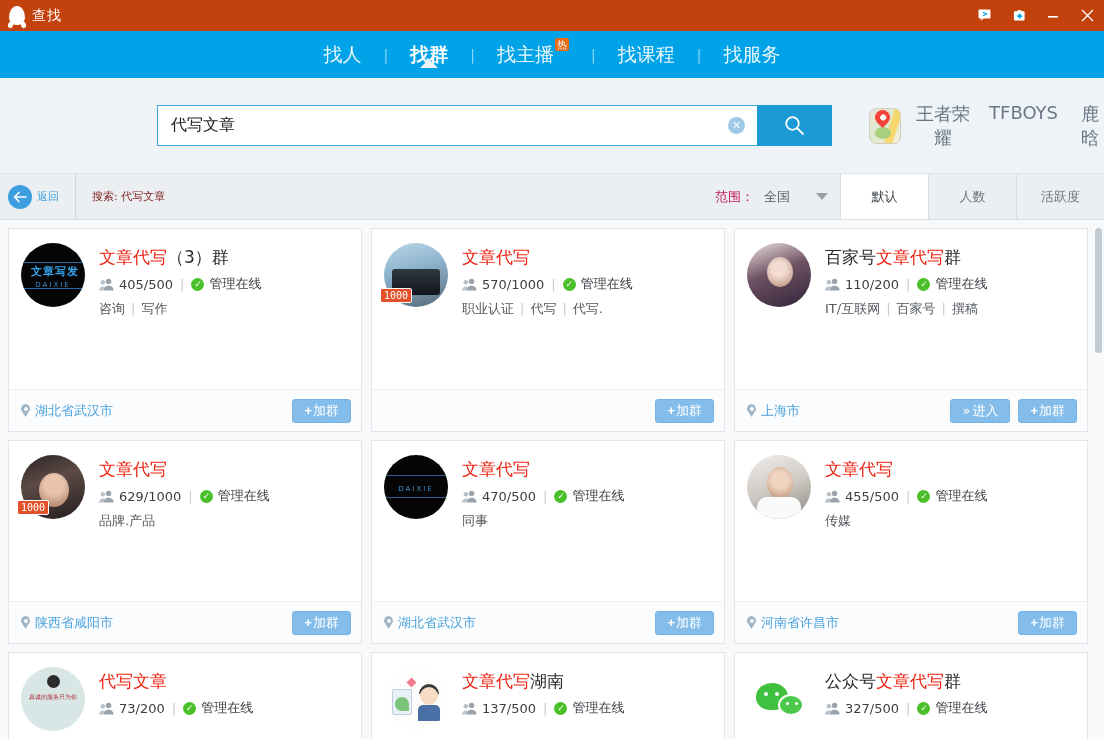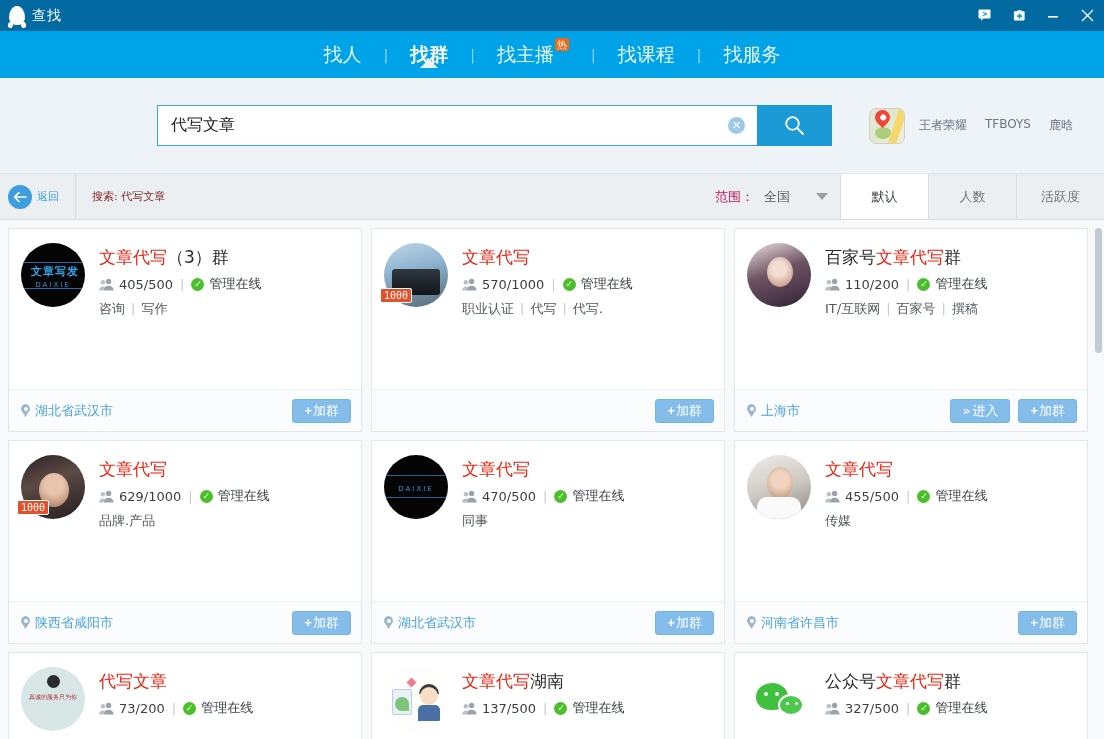--- a/index.html
+++ b/index.html
@@ -4,21 +4,21 @@
 <style>
   * { box-sizing: border-box; margin: 0; padding: 0; }
   html, body {
     width: 1104px; height: 739px;
     font-family: "DejaVu Sans", "Liberation Sans", sans-serif;
     background: #ffffff; overflow: hidden;
   }
 
   
   .titlebar {
-    height: 31px; background: #0369a1; position: relative;
+    height: 31px; background: #c2410c; position: relative;
     display: flex; align-items: center;
   }
   .qq-logo { width: 22px; height: 26px; margin-left: 6px; position: relative; }
   .qq-logo .body {
     position: absolute; left: 3px; top: 3px; width: 16px; height: 19px;
     background: #ffffff; border-radius: 50% 50% 45% 45% / 60% 60% 40% 40%;
   }
   .qq-logo .ear-l, .qq-logo .ear-r {
     position: absolute; bottom: 1px; width: 5px; height: 6px; background: #fff;
     border-radius: 40%;
@@ -98,21 +98,21 @@
   }
   .map-icon .pin {
     position: absolute; left: 5px; top: 1px; width: 15px; height: 15px;
     background: #f44336; border-radius: 50% 50% 50% 0; transform: rotate(-45deg);
   }
   .map-icon .pin::after {
     content: ''; position: absolute; left: 4.5px; top: 4.5px; width: 6px; height: 6px;
     background: #ffffff; border-radius: 50%;
   }
   .hot-words { margin-left: 14px; display: flex; gap: 18px; }
-  .hot-word { font-size: 12px; color: #6b7785; cursor: pointer; text-align: center; }
+  .hot-word { font-size: 18px; color: #6b7785; cursor: pointer; text-align: center; }
 
   
   .filterbar {
     height: 46px; background: #eceff1; border-bottom: 1px solid #d9dee3;
     display: flex; align-items: stretch; position: relative;
   }
   .back-group {
     display: flex; align-items: center; padding: 0 16px 0 8px;
     border-right: 1px solid #d3d8dd; cursor: pointer;
   }

